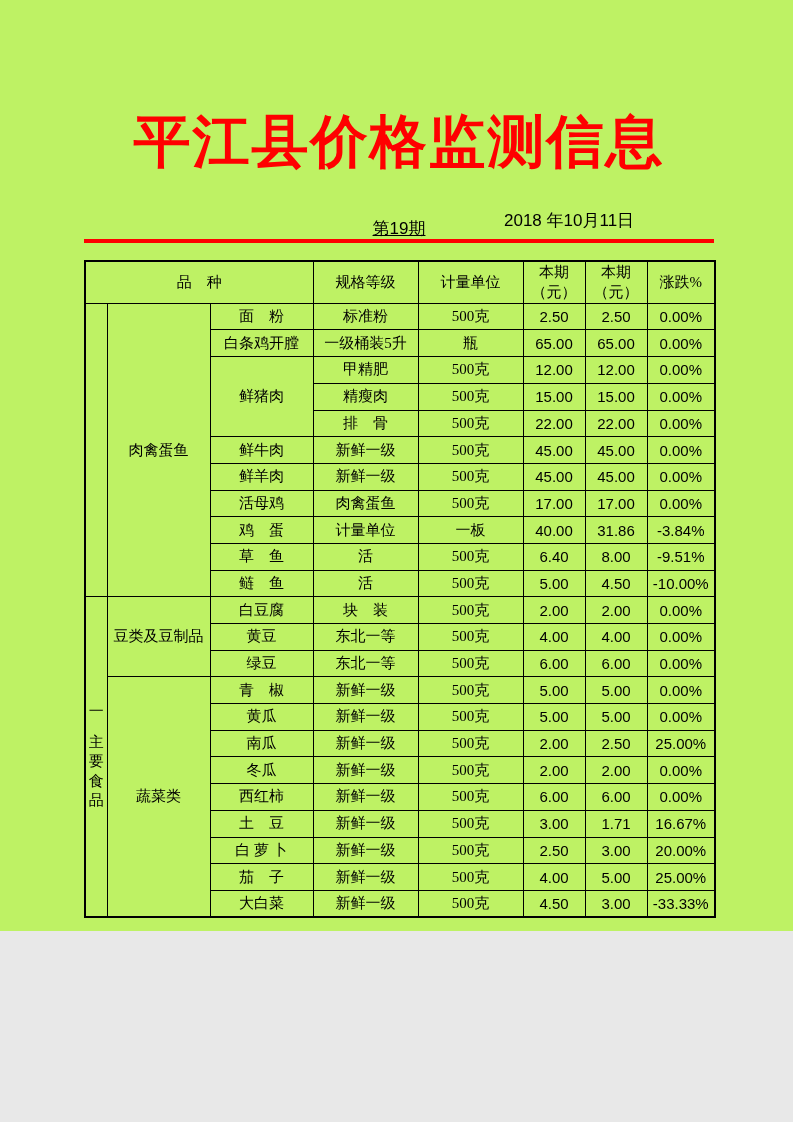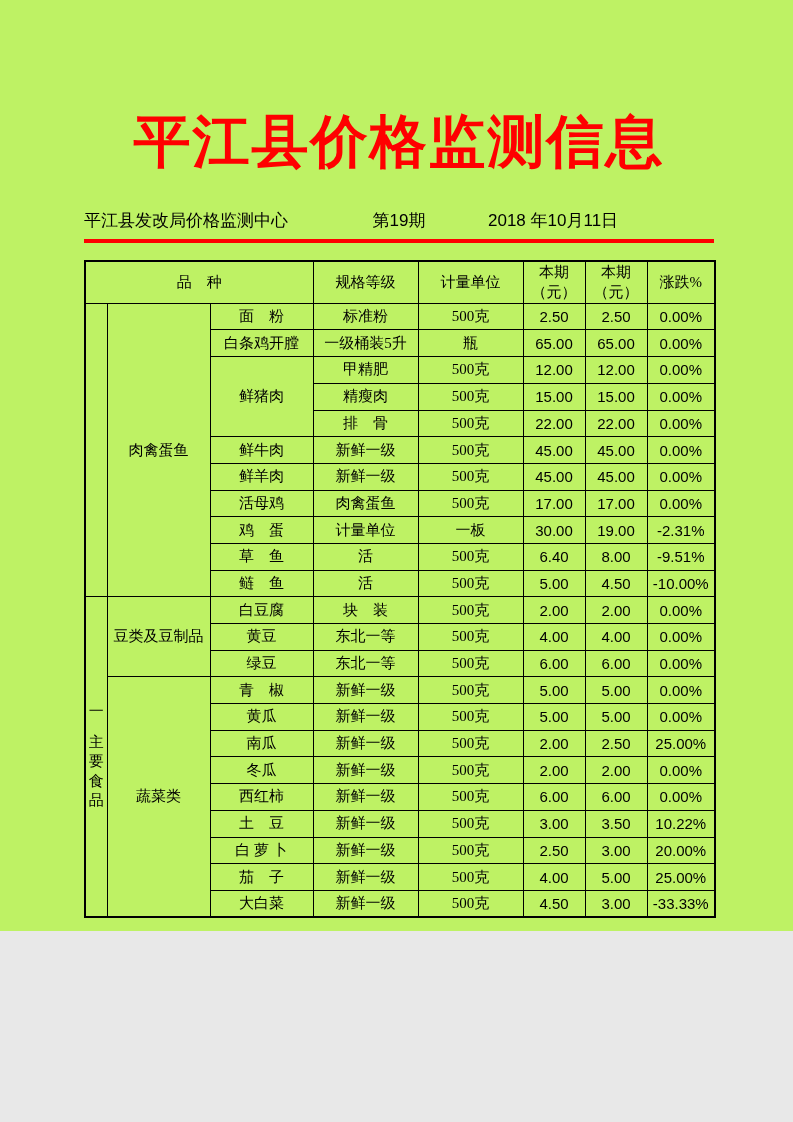--- a/index.html
+++ b/index.html
@@ -6,22 +6,22 @@
   .page{position:relative;width:793px;height:931px;background:#bef264;margin:0 auto;
         font-family:"Liberation Serif",serif;color:#000;overflow:hidden;}
   .content{position:absolute;left:84px;top:0;width:630px;}
 
   .masthead-title{margin:106px 0 0 0;text-align:center;font-size:57px;font-weight:bold;
                   line-height:1.25;letter-spacing:2px;white-space:nowrap;}
 
   .info-line{position:relative;margin-top:32px;height:22px;font-size:17px;
              font-family:"Liberation Sans",sans-serif;}
   .issuer{position:absolute;left:0;top:0;}
-  .issue-no{position:absolute;left:50%;transform:translateX(-50%);top:0;}
-  .issue-date{position:absolute;left:404px;top:0;text-align:center;}
+  .issue-no{position:absolute;left:50%;transform:translateX(-50%);top:8px;text-decoration:underline;}
+  .issue-date{position:absolute;left:420px;top:0;text-align:center;}
 
   .red-rule{margin-top:8px;height:4px;width:100%;}
 
   .table-title{margin:87px 0 0 0;text-align:center;font-size:23px;font-weight:bold;
                letter-spacing:1px;}
 
   table.price-table{margin-top:17px;border-collapse:collapse;table-layout:fixed;width:630px;
                     border:2.5px solid #000;}
   .price-table th,.price-table td{border:1.5px solid #000;text-align:center;vertical-align:middle;
                     padding:0;font-weight:normal;overflow:hidden;}
@@ -37,21 +37,20 @@
 </style>
 </head>
 <body>
 
 <div class="page">
   <div class="content">
 
     <h1 class="masthead-title accent" style="color: rgb(255, 0, 0);">平江县价格监测信息</h1>
 
     <div class="info-line">
-      <span class="issuer">平江县发改局价格监测中心</span>
       <span class="issue-no">第19期</span>
       <span class="issue-date">2018 年10月11日</span>
     </div>
 
     <div class="red-rule accent-bg" style="background: rgb(255, 0, 0);"></div>
 
 
     <table class="price-table">
       <colgroup>
         <col style="width:22px">
@@ -139,23 +138,23 @@
             <td class="cjk">肉禽蛋鱼</td>
             <td class="cjk">500克</td>
             <td class="num">17.00</td>
             <td class="num">17.00</td>
             <td class="num">0.00%</td>
           </tr>
           <tr>
             <td class="cjk" rowspan="1">鸡　蛋</td>
             <td class="cjk">计量单位</td>
             <td class="cjk">一板</td>
-            <td class="num">30.00</td>
-            <td class="num">19.00</td>
-            <td class="num">-2.31%</td>
+            <td class="num">40.00</td>
+            <td class="num">31.86</td>
+            <td class="num">-3.84%</td>
           </tr>
           <tr>
             <td class="cjk" rowspan="1">草　鱼</td>
             <td class="cjk">活</td>
             <td class="cjk">500克</td>
             <td class="num">6.40</td>
             <td class="num">8.00</td>
             <td class="num">-9.51%</td>
           </tr>
           <tr>
@@ -239,22 +238,22 @@
             <td class="cjk">500克</td>
             <td class="num">6.00</td>
             <td class="num">6.00</td>
             <td class="num">0.00%</td>
           </tr>
           <tr>
             <td class="cjk" rowspan="1">土　豆</td>
             <td class="cjk">新鲜一级</td>
             <td class="cjk">500克</td>
             <td class="num">3.00</td>
-            <td class="num">3.50</td>
-            <td class="num">10.22%</td>
+            <td class="num">1.71</td>
+            <td class="num">16.67%</td>
           </tr>
           <tr>
             <td class="cjk" rowspan="1">白 萝 卜</td>
             <td class="cjk">新鲜一级</td>
             <td class="cjk">500克</td>
             <td class="num">2.50</td>
             <td class="num">3.00</td>
             <td class="num">20.00%</td>
           </tr>
           <tr>

